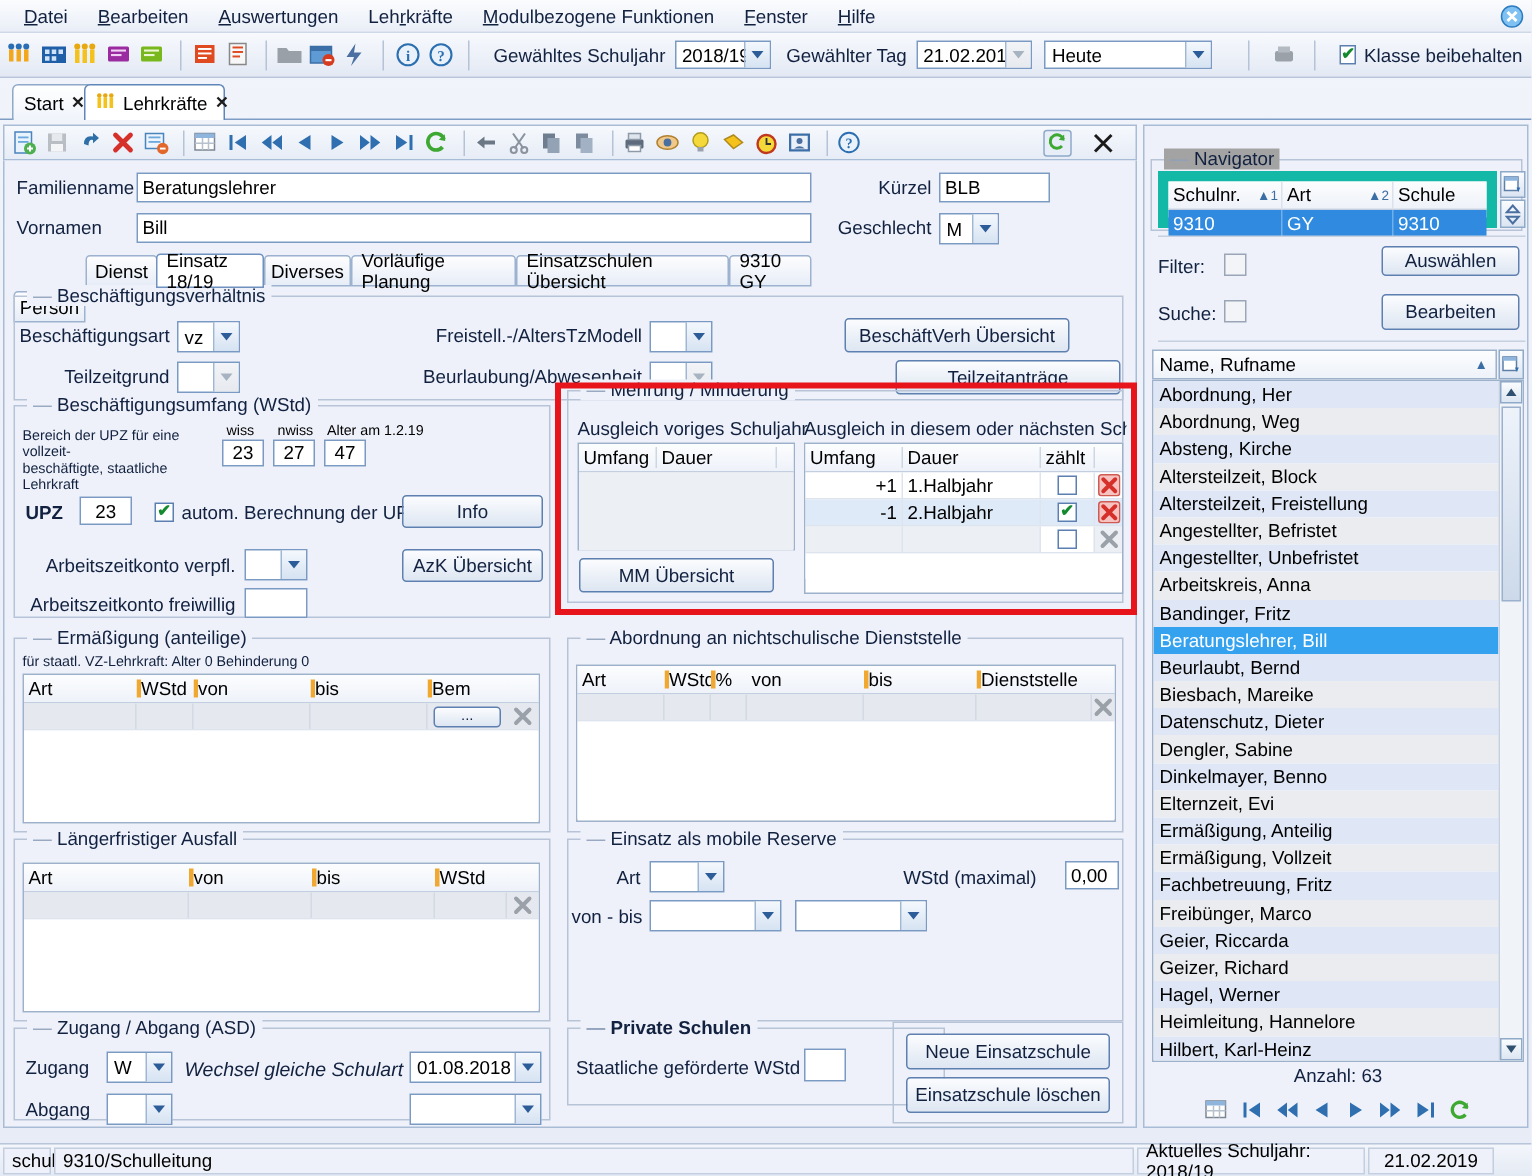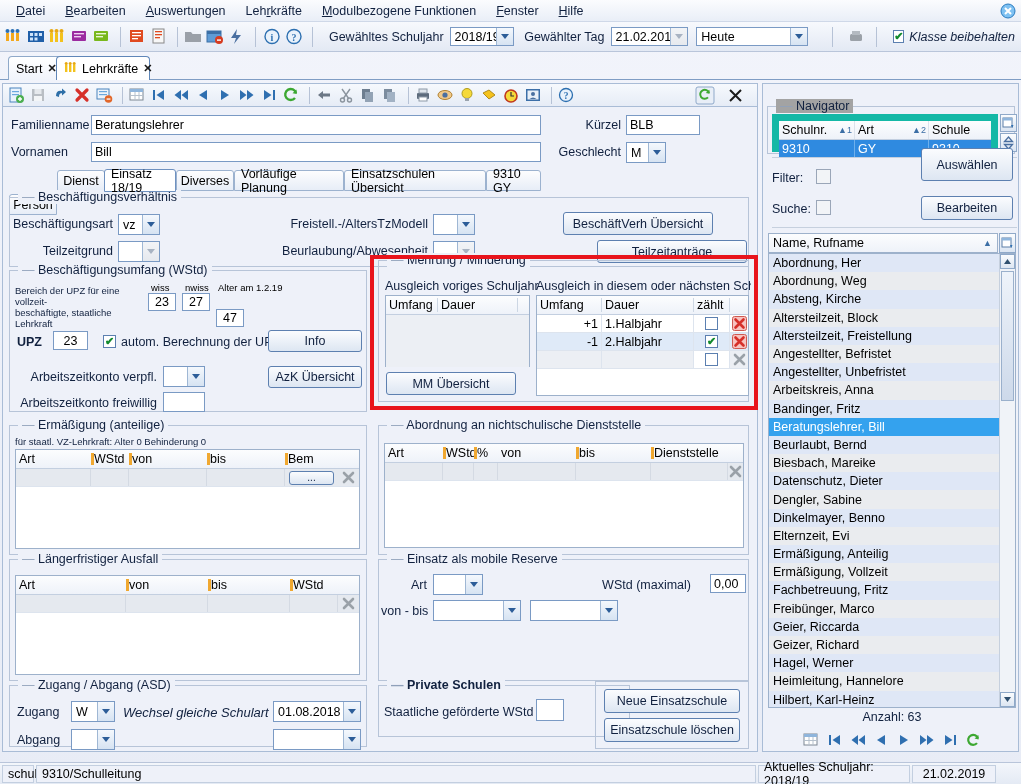--- a/index.html
+++ b/index.html
@@ -347,21 +347,21 @@
 
     <div class="tb-sep" style="margin-left:24px;"></div>
     <div class="tb-ico" style="margin-left:8px;">
       <svg width="20" height="19" viewBox="0 0 20 19">
           <rect x="4" y="7" width="12" height="7" rx="1.5" fill="#9ba1a8"></rect>
           <rect x="6" y="4" width="8" height="4" fill="#b4bac1"></rect>
         </svg>
     </div>
     <div class="tb-sep" style="margin-left:8px;"></div>
     <span class="chk" style="margin-left:10px;">✔</span>
-    <span class="tb-label" style="margin-left:5px;font-style:italic;">Klasse beibehalten</span>
+    <span class="tb-label" style="margin-left:5px;">Klasse beibehalten</span>
   </div>
 
   <div class="wintabs">
     <div class="wintab" style="left:8px;width:54px;">
       <span>Start</span>
       <span class="tabclose">✕</span>
     </div>
     <div class="wintab active" style="left:56px;width:94px;">
       <span>
         <svg width="13" height="13" viewBox="0 0 13 13">
@@ -640,21 +640,21 @@
     </div>
     <div style="position:absolute;left:12px;top:178px;width:135px;font-size:9.5px;line-height:11px;color:#11213f;">
       <div>Bereich der UPZ für eine vollzeit-</div>
       <div>beschäftigte, staatliche Lehrkraft</div>
     </div>
     <div style="position:absolute;left:148px;top:175px;font-size:9.5px;">wiss</div>
     <div class="txtin" style="position:absolute;left:145px;top:186px;width:28px;height:18px;justify-content:center;">23</div>
     <div style="position:absolute;left:182px;top:175px;font-size:9.5px;">nwiss</div>
     <div class="txtin" style="position:absolute;left:179px;top:186px;width:28px;height:18px;justify-content:center;">27</div>
     <div style="position:absolute;left:215px;top:175px;font-size:9.5px;">Alter am 1.2.19</div>
-    <div class="txtin" style="position:absolute;left:213px;top:186px;width:28px;height:18px;justify-content:center;margin-top:16px;">47</div>
+    <div class="txtin" style="position:absolute;left:213px;top:186px;width:28px;height:18px;justify-content:center;">47</div>
 
     <div class="lbl" style="position:absolute;left:14px;top:228px;font-weight:bold;">UPZ</div>
     <div class="txtin" style="position:absolute;left:50px;top:224px;width:35px;height:19px;justify-content:center;">23</div>
     <span class="chk" style="position:absolute;left:100px;top:228px;">✔</span>
     <div class="lbl" style="position:absolute;left:118px;top:228px;">autom. Berechnung der UPZ</div>
     <div class="btn" style="position:absolute;left:265px;top:223px;width:94px;height:22px;">Info</div>
 
     <div class="lbl lbl-r" style="position:absolute;left:14px;top:263px;width:140px;">Arbeitszeitkonto verpfl.</div>
     <div class="combo" style="position:absolute;left:160px;top:259px;width:42px;height:21px;">
       <span></span>
@@ -940,21 +940,21 @@
     </div>
 
     <div style="position:absolute;left:9px;top:73px;width:245px;height:1px;background:#c6d0de;"></div>
 
     <div class="lbl" style="position:absolute;left:9px;top:87px;">Filter:</div>
     <span class="chk gray empty" style="position:absolute;left:53px;top:85px;width:15px;height:15px;">✔</span>
 
     <div class="lbl" style="position:absolute;left:9px;top:118px;">Suche:</div>
     <span class="chk gray empty" style="position:absolute;left:53px;top:116px;width:15px;height:15px;">✔</span>
 
-    <div class="btn" style="position:absolute;left:158px;top:64px;width:92px;height:33px;">Auswählen</div>
+    <div class="btn" style="position:absolute;left:158px;top:80px;width:92px;height:20px;">Auswählen</div>
     <div class="btn" style="position:absolute;left:158px;top:112px;width:92px;height:24px;">Bearbeiten</div>
 
     <div style="position:absolute;left:9px;top:143px;width:245px;height:1px;background:#c6d0de;"></div>
 
     <div style="position:absolute;left:5px;top:149px;width:230px;height:20px;background:linear-gradient(#fcfdfe,#eef2f9);border:1px solid #9db1cb;display:flex;align-items:center;padding-left:4px;font-size:12.5px;">
       <span>Name, Rufname</span>
       <span class="sortmark" style="position:absolute;right:5px;">▲</span>
     </div>
     <div style="position:absolute;left:236px;top:149px;width:17px;height:20px;background:linear-gradient(#fafcfe,#dbe5f2);border:1px solid #8fa9c9;display:flex;align-items:center;justify-content:center;">
       <svg width="13" height="13" viewBox="0 0 13 13">

